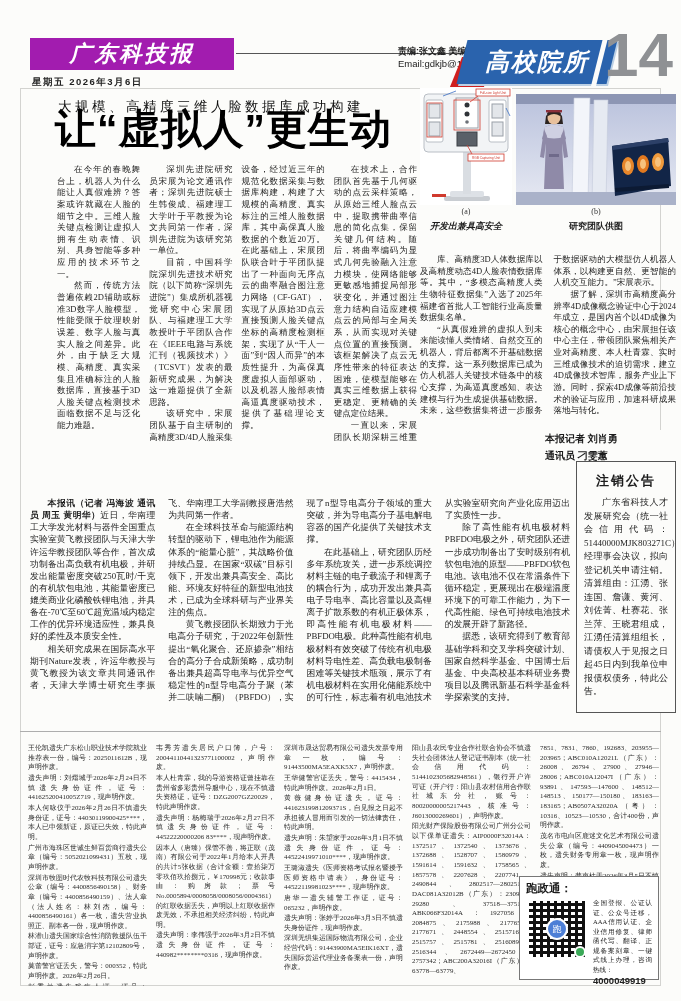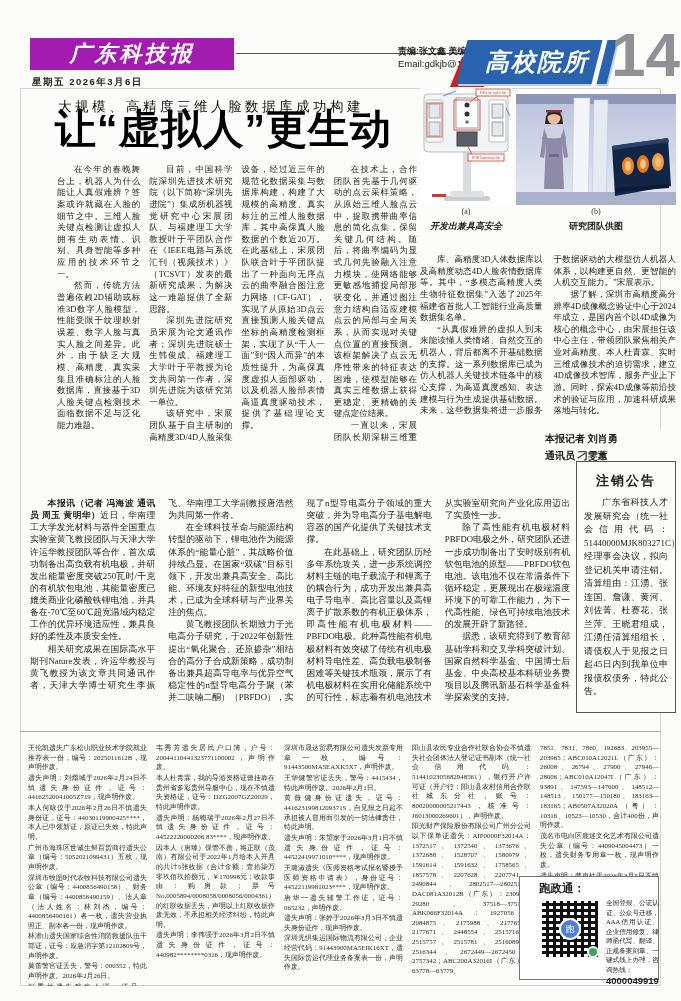--- a/index.html
+++ b/index.html
@@ -26,21 +26,21 @@
     font-family:"Liberation Sans", sans-serif; color:#222; }
   .banner { position:absolute; left:462px; top:40px; width:150px; height:44px; }
   .banner-blue { position:absolute; inset:0; background:#2a63ad; transform:skewX(-14deg);
     box-shadow:2px 2px 0 #bcd0e4; display:flex; align-items:center; justify-content:center; }
   .banner-blue span { transform:skewX(14deg); color:#fff; font-weight:bold; font-size:24px;
     letter-spacing:2px; font-family:"Liberation Sans", sans-serif; font-style:italic; }
   .banner-red { position:absolute; left:-6px; bottom:-3px; width:34px; height:30px;
     background:#cf1f1f; transform:skewX(-22deg); }
   .banner-blue::after { content:""; position:absolute; right:10px; top:-2px; width:5px;
     height:48px; background:#fcfcfa; transform:skewX(0deg); }
-  .pagenum { position:absolute; left:604px; top:24px; width:76px; text-align:right;
+  .pagenum { position:absolute; left:604px; top:24px; width:76px; 
     font-family:"Liberation Sans", sans-serif; font-weight:bold; font-size:62px;
     color:#8f9194; line-height:1; }
 
   
   .kicker { position:absolute; left:58px; top:98px; font-size:13.5px; letter-spacing:3.5px;
     color:#111; }
   .title1 { position:absolute; left:55px; top:108px; width:420px;
     font-family:"Liberation Sans", sans-serif; font-weight:900; font-size:41px;
     letter-spacing:1px; color:#000; line-height:1.05; }
   .a1p1 { position:absolute; left:57px; top:164px; width:360px; height:290px;
@@ -79,21 +79,21 @@
   
   .divline { position:absolute; left:20px; top:731px; width:641px; height:1px; background:#adadad; }
   .ads { position:absolute; left:28px; top:743px; width:631px; height:243px;
     display:flex; gap:9px; }
   .ads .col { flex:1 1 0; height:100%; overflow:hidden; font-size:6.9px; line-height:1.4;
     text-align:justify; color:#2a2a2a; }
   .ads .col p { margin-bottom:1px; }
 
   
   .runad { position:absolute; left:519px; top:876px; width:140px; height:104px;
-    border:1px solid #777; background:#fff; padding:4px 19px; }
+    border:1px solid #777; background:#fff; padding:4px 6px; }
   .runad .brand { font-weight:bold; font-size:11.5px; font-family:"Liberation Sans", sans-serif; }
   .runad .row { display:flex; gap:5px; margin-top:2px; }
   .qr { position:relative; width:62px; height:62px; flex:0 0 62px;
     background-image:
       repeating-linear-gradient(0deg, #111 0 3px, transparent 3px 6px),
       repeating-linear-gradient(90deg, #111 0 3px, #fff 3px 7px);
     outline:3px solid #fff; outline-offset:-3px; }
   .qr .dot { position:absolute; left:50%; top:50%; width:22px; height:22px; margin:-11px 0 0 -11px;
     background:#4d7fd6; border-radius:50%; border:2px solid #fff;
     color:#fff; font-size:9px; display:flex; align-items:center; justify-content:center;
@@ -122,22 +122,22 @@
       <span>高校院所</span>
     </div>
   </div>
   <div class="pagenum">14</div>
 
   <div class="kicker">大规模、高精度三维人脸数据库成功构建</div>
   <h1 class="title1">让“虚拟人”更生动</h1>
   <div class="a1p1">
       <p>在今年的春晚舞台上，机器人为什么能让人真假难辨？答案或许就藏在人脸的细节之中。三维人脸关键点检测让虚拟人拥有生动表情、识别、具身智能等多种应用的技术环节之一。</p>
       <p>然而，传统方法普遍依赖2D辅助或标准3D数字人脸模型，性能受限于纹理映射误差、数字人脸与真实人脸之间差异。此外，由于缺乏大规模、高精度、真实采集且准确标注的人脸数据库，直接基于3D人脸关键点检测技术面临数据不足与泛化能力难题。</p>
+      <p>深圳先进院研究员宋展为论文通讯作者；深圳先进院硕士生韩俊成、福建理工大学叶于平教授为论文共同第一作者，深圳先进院为该研究第一单位。</p>
       <p>目前，中国科学院深圳先进技术研究院（以下简称“深圳先进院”）集成所机器视觉研究中心宋展团队、与福建理工大学教授叶于平团队合作在《IEEE电路与系统汇刊（视频技术）》（TCSVT）发表的最新研究成果，为解决这一难题提供了全新思路。</p>
-      <p>深圳先进院研究员宋展为论文通讯作者；深圳先进院硕士生韩俊成、福建理工大学叶于平教授为论文共同第一作者，深圳先进院为该研究第一单位。</p>
       <p>该研究中，宋展团队基于自主研制的高精度3D/4D人脸采集设备，经过近三年的规范化数据采集与数据库构建，构建了大规模的高精度、真实标注的三维人脸数据库，其中高保真人脸数据的个数近20万。在此基础上，宋展团队联合叶于平团队提出了一种面向无序点云的曲率融合图注意力网络（CF-GAT），实现了从原始3D点云直接预测人脸关键点坐标的高精度检测框架，实现了从“千人一面”到“因人而异”的本质性提升，为高保真度虚拟人面部驱动，以及机器人脸部表情高逼真度驱动技术，提供了基础理论支撑。</p>
       <p>在技术上，合作团队首先基于几何驱动的点云采样策略，从原始三维人脸点云中，提取携带曲率信息的简化点集，保留关键几何结构。随后，将曲率编码为显式几何先验融入注意力模块，使网络能够更敏感地捕捉局部形状变化，并通过图注意力结构自适应建模点云的局部与全局关系，从而实现对关键点位置的直接预测。该框架解决了点云无序性带来的特征表达困难，使模型能够在真实三维数据上获得更稳定、更精确的关键点定位结果。</p>
       <p>一直以来，宋展团队长期深耕三维重建研究领域，基于自主研发的3D/4D视觉成像系统，构建了多类型高质量数据库体系，其中包括：高保真多表情3D人脸数据库；持续采集12年，规模接近20万的高精度3D人脸仿真数据库，位列全球同类数据库前列；规范化3D人脸关键点数据</p>
     </div>
 
   <div class="fig fig-a">
     <svg width="92" height="117" viewBox="0 0 92 117">
       <rect x="0" y="0" width="92" height="117" fill="#ffffff"></rect>
       <rect x="24" y="108" width="46" height="5" rx="2" fill="#c9cdd2"></rect>
       <rect x="30" y="103" width="34" height="6" rx="2" fill="#dde1e6"></rect>

